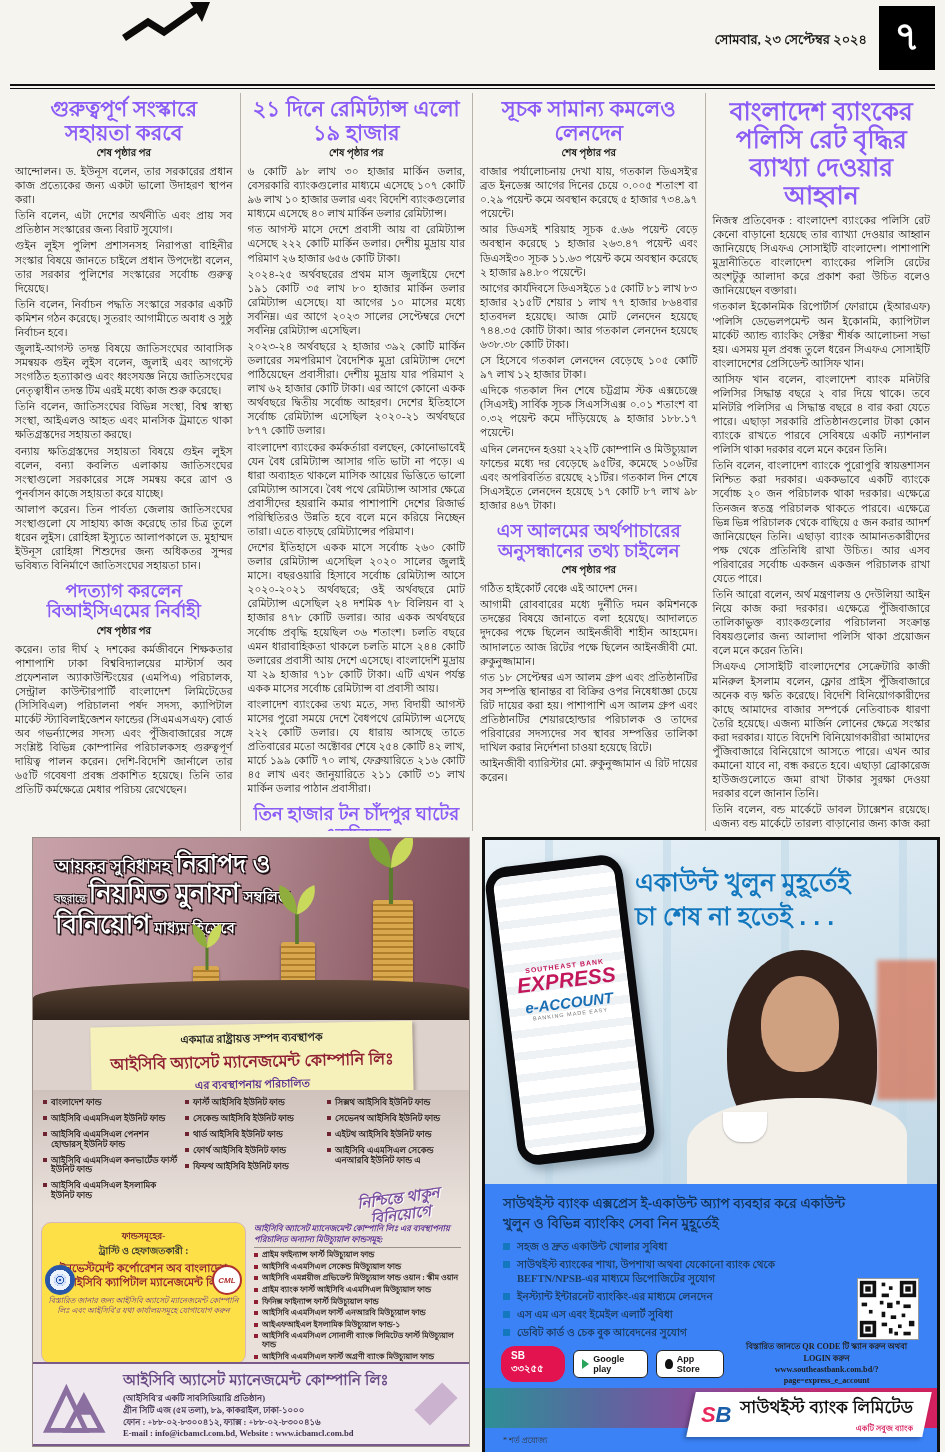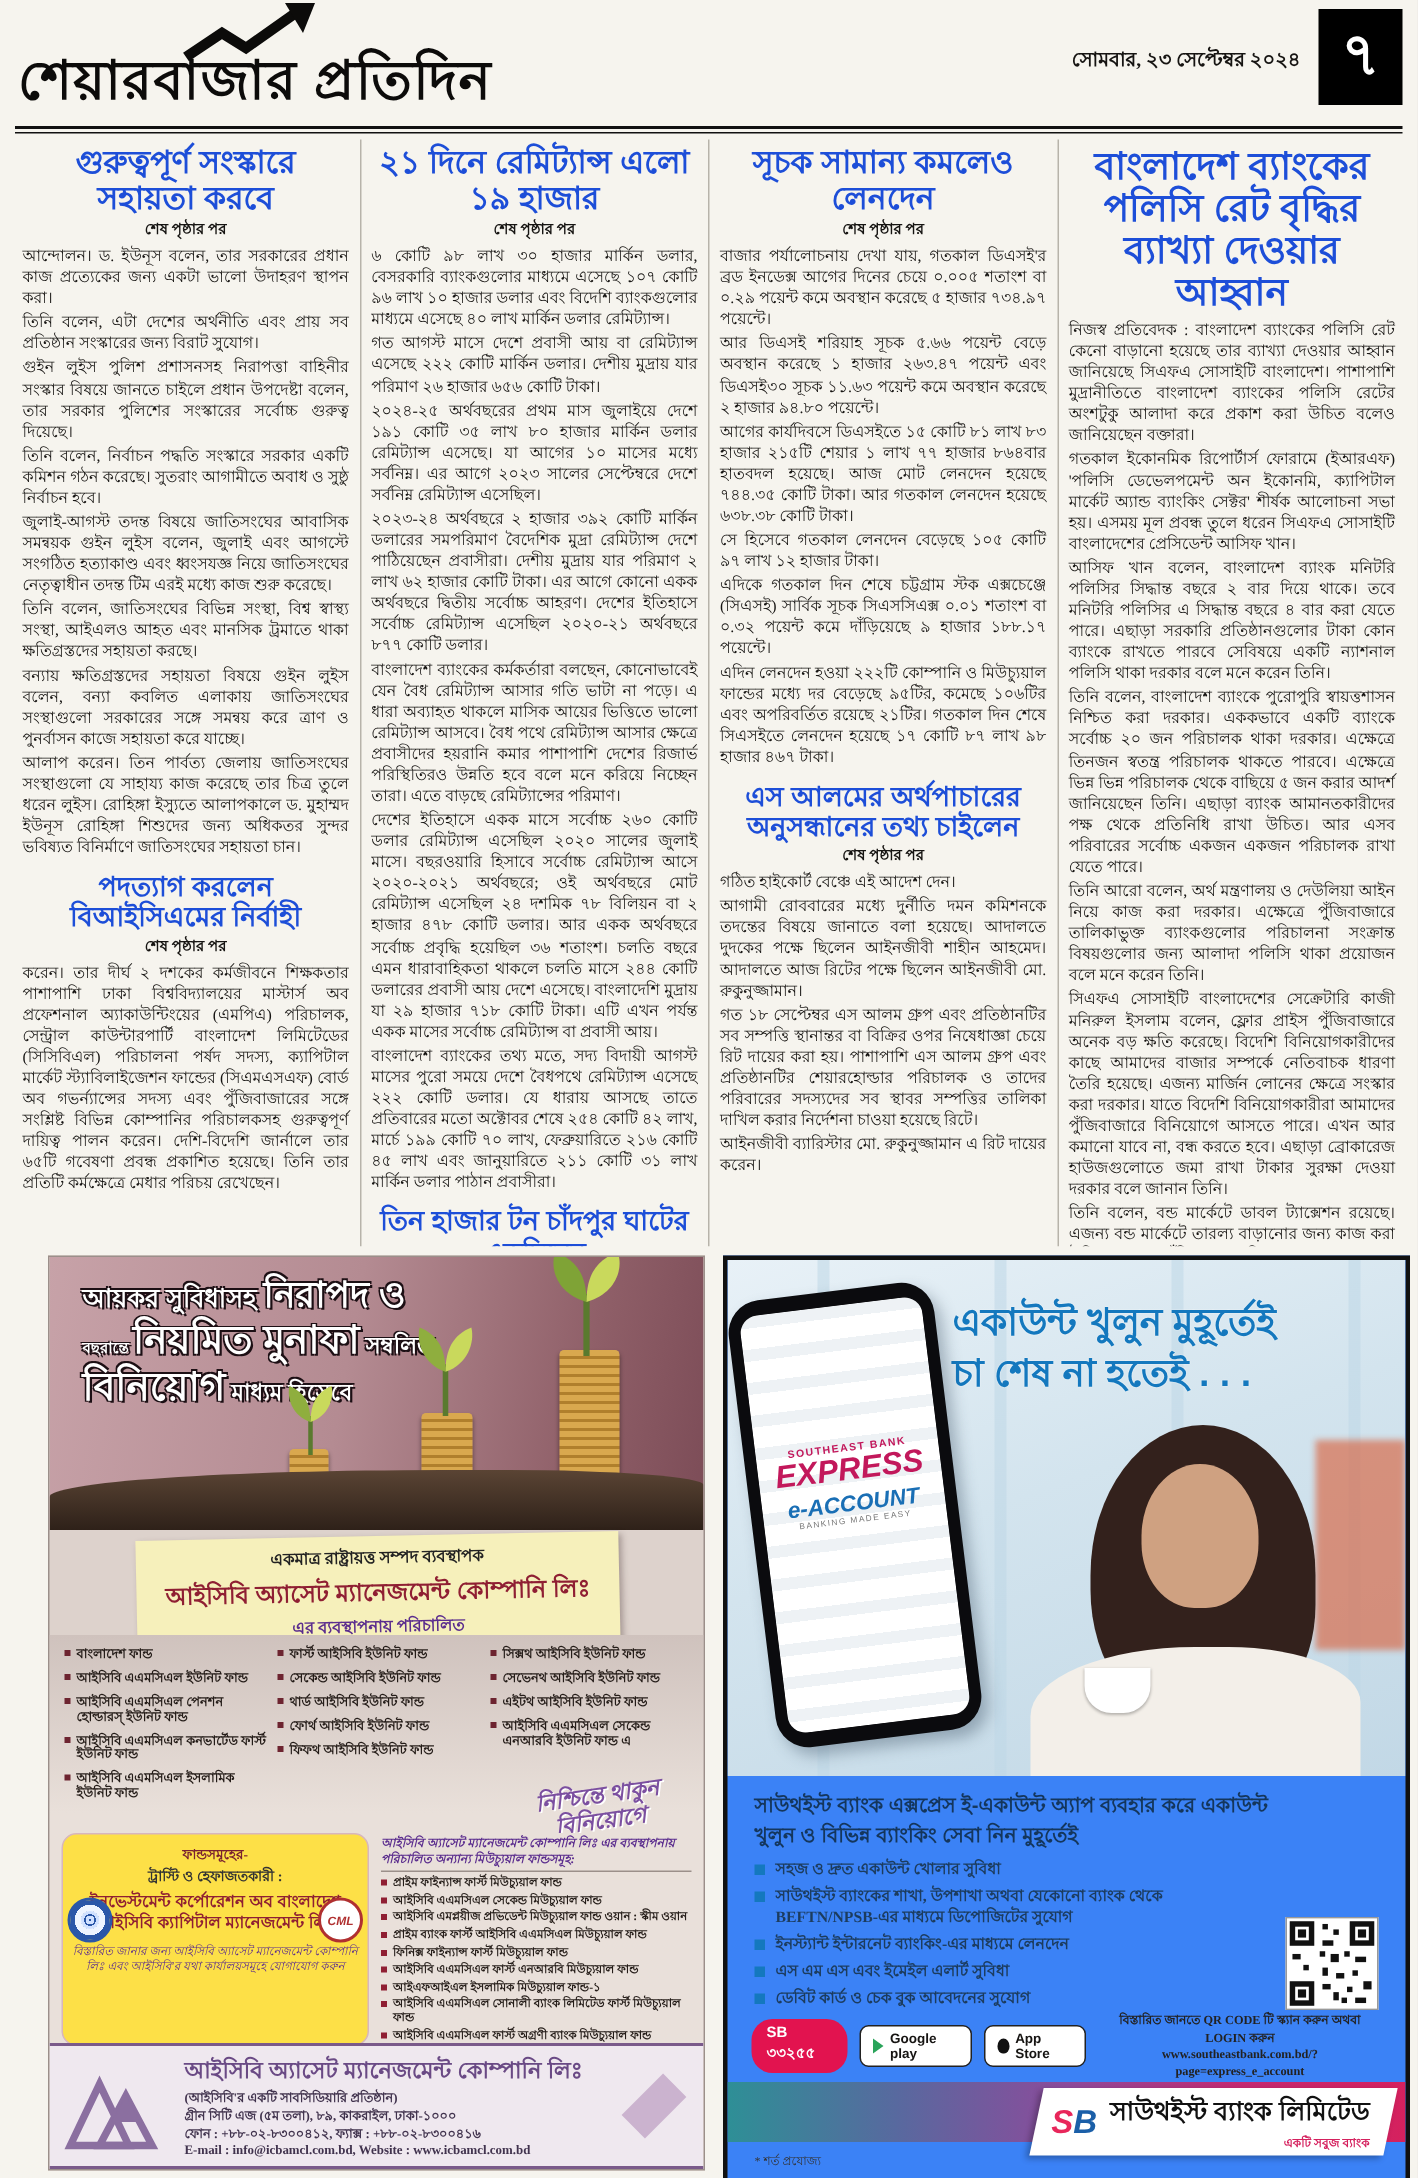--- a/index.html
+++ b/index.html
@@ -13,21 +13,21 @@
   .masthead-arrow { position: absolute; left: 108px; top: -26px; }
   .date-line { position: absolute; right: 78px; top: 30px; font-size: 13px; font-weight: bold; }
   .pageno-box { position: absolute; right: 10px; top: 6px; width: 56px; height: 64px; background: #000; color: #fff;
     display: flex; align-items: center; justify-content: center; font-size: 40px; font-weight: bold; }
   .rule2 { margin: 0 10px; border-top: 2px solid #111; border-bottom: 1px solid #111; height: 5px; }
 
   
   .cols { display: flex; padding: 4px 8px 0 8px; height: 742px; overflow: hidden; }
   .col { flex: 1 1 0; padding: 0 7px; overflow: hidden; }
   .col + .col { border-left: 1px solid #b7b3aa; }
-  .hl { font-family: "Liberation Sans", sans-serif; font-weight: 900; text-align: center; line-height: 1.12; color: #1d4ed8; margin: 4px 0 0 0; }
+  .hl { font-family: "Liberation Sans", sans-serif; font-weight: 900; text-align: center; line-height: 1.12; color: #8b5cf6; margin: 4px 0 0 0; }
   .hl-xl { font-size: 25px; }
   .hl-lg { font-size: 21px; }
   .hl-md { font-size: 18px; margin-top: 8px; }
   .cont { text-align: center; font-size: 10px; font-weight: bold; margin: 1px 0 3px 0; }
   .para { font-size: 10.6px; line-height: 1.33; text-align: justify; margin-bottom: 2px; }
 
   
   .ads { display: flex; gap: 12px; padding: 6px 5px 0 32px; height: 618px; }
 
   
@@ -133,21 +133,20 @@
 <body>
 
 <div class="page">
 
   <div class="header">
     <div class="masthead">
       <svg class="masthead-arrow" width="90" height="42" viewBox="0 0 90 42">
         <polyline points="4,38 28,22 44,32 78,8" fill="none" stroke="#0c0b0a" stroke-width="7"></polyline>
         <polygon points="70,2 90,2 82,22" fill="#0c0b0a"></polygon>
       </svg>
-      <span class="masthead-text">শেয়ারবাজার প্রতিদিন</span>
     </div>
     <div class="date-line">সোমবার, ২৩ সেপ্টেম্বর ২০২৪</div>
     <div class="pageno-box">৭</div>
   </div>
   <div class="rule2"></div>
 
   <div class="cols">
 
     <div class="col">
       <article>

